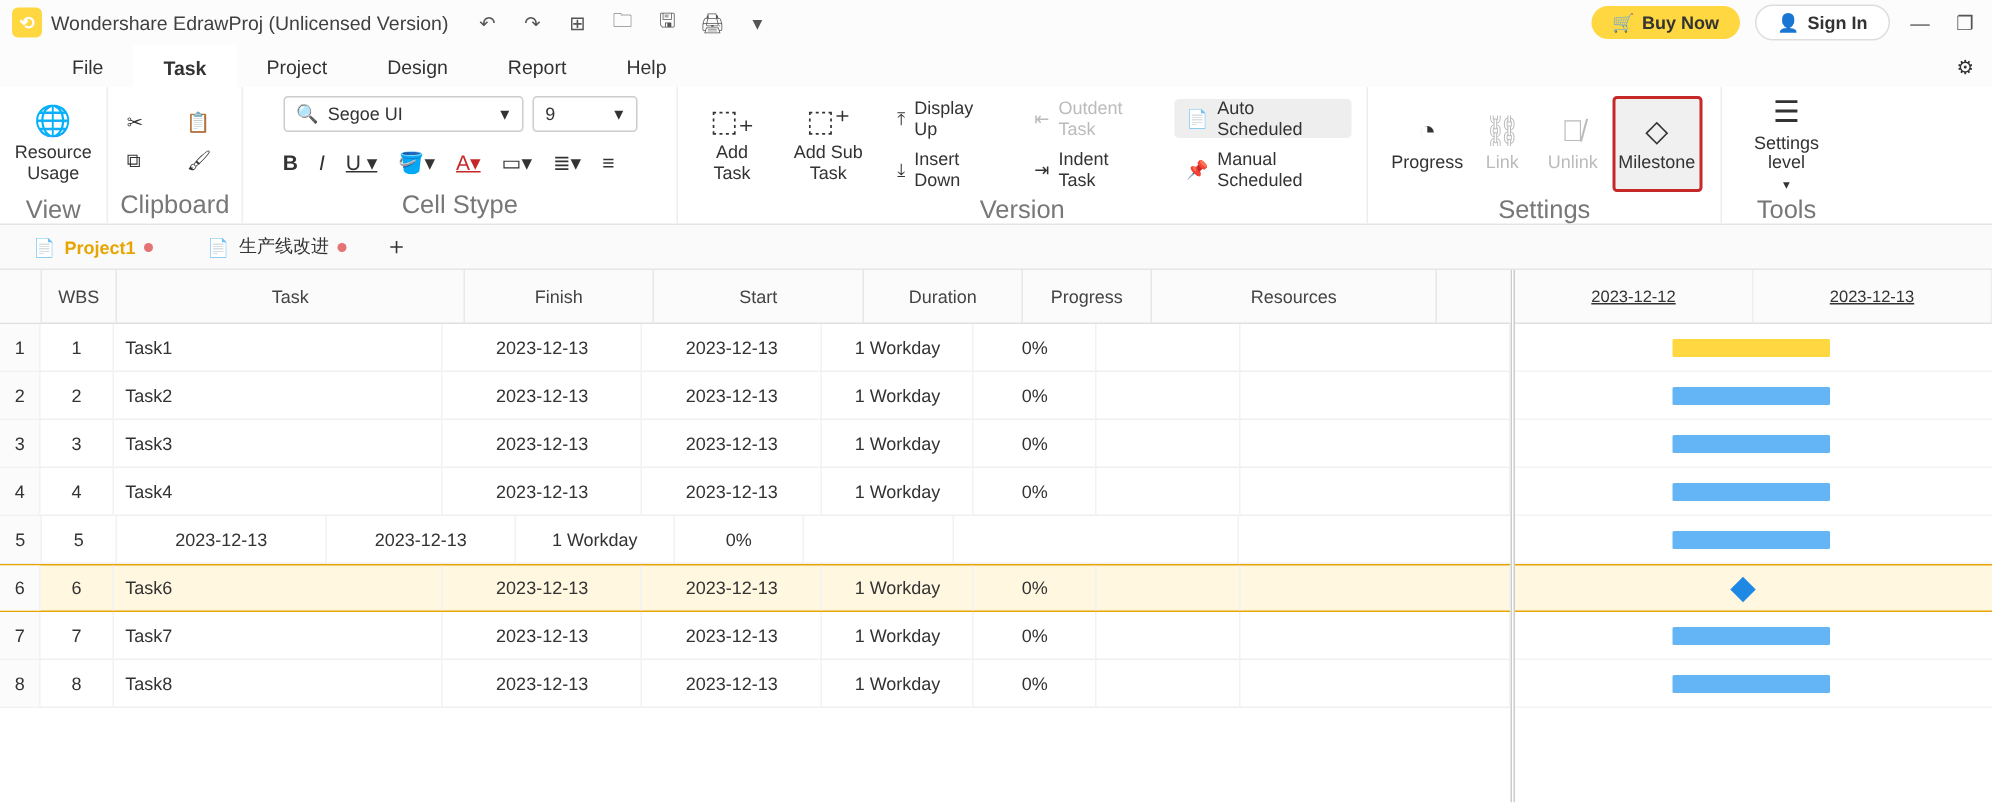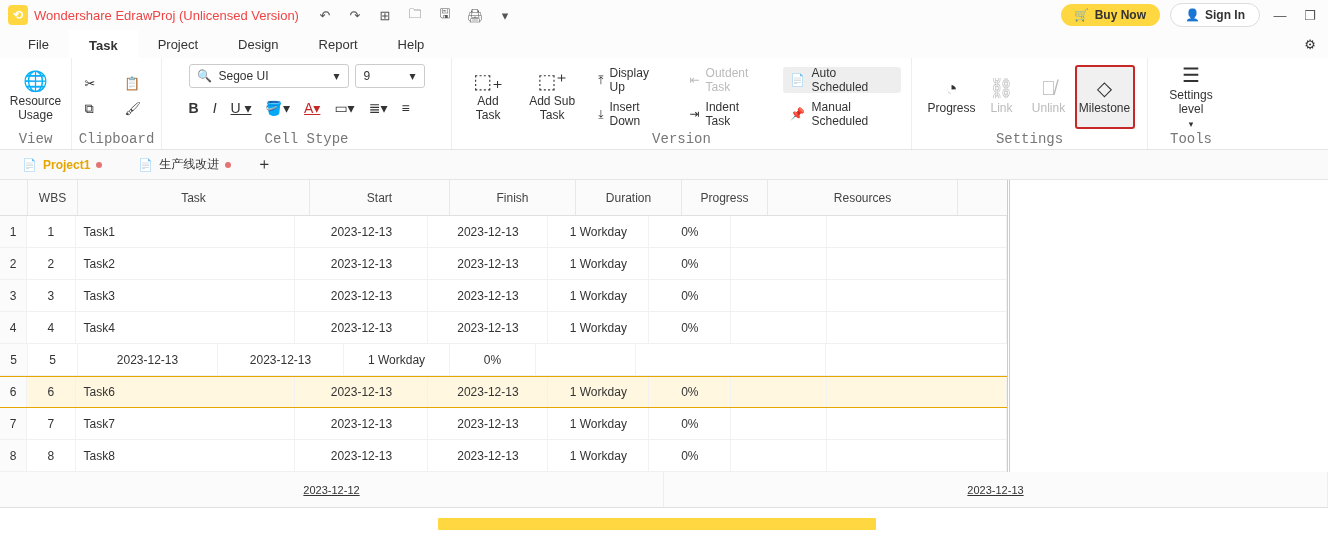--- a/index.html
+++ b/index.html
@@ -1,39 +1,39 @@
 <!DOCTYPE html>
 <html><head>
 <meta charset="utf-8">
 <style>
   * { box-sizing: border-box; margin: 0; padding: 0; font-family: "Segoe UI", sans-serif; }
   body { width: 1328px; height: 535px; background: #fff; overflow: hidden; font-size: 13px; color: #333; }
 
   
   .titlebar { height: 30px; display: flex; align-items: center; padding: 0 8px; background: #fcfcfc; }
   .app-logo { width: 20px; height: 20px; background: #ffd740; border-radius: 4px; display: flex; align-items: center; justify-content: center; margin-right: 6px; font-weight: bold; color: #fff; font-size: 12px; }
-  .title-text { font-size: 13px; color: #ef4444; }
+  .title-text { font-size: 13px; color: #404040; }
   .qat { display: flex; gap: 14px; margin-left: 18px; }
   .qat .ico { width: 16px; height: 16px; display: flex; align-items: center; justify-content: center; color: #555; cursor: pointer; }
   .titlebar-right { margin-left: auto; display: flex; align-items: center; gap: 10px; }
   .btn-buynow { background: #ffd740; border-radius: 14px; padding: 4px 14px; font-size: 12px; font-weight: 600; display: flex; align-items: center; gap: 5px; cursor: pointer; }
   .btn-signin { background: #fff; border: 1px solid #ddd; border-radius: 14px; padding: 4px 14px; font-size: 12px; font-weight: 600; display: flex; align-items: center; gap: 5px; cursor: pointer; }
   .win-btn { width: 20px; height: 16px; display: flex; align-items: center; justify-content: center; cursor: pointer; color: #555; }
 
   
-  .menubar { height: 28px; display: flex; align-items: center; background: #fcfcfc; padding-left: 8px; }
+  .menubar { height: 28px; display: flex; align-items: center; background: #fcfcfc; padding-left: 28px; }
   .menu-item { padding: 0 20px; height: 28px; display: flex; align-items: center; font-size: 13px; cursor: pointer; }
   .menu-item.active { background: #fff; border-top: 2px solid #fff; font-weight: 600; }
   .gear-right { margin-left: auto; margin-right: 12px; cursor: pointer; }
 
   
   .ribbon { height: 92px; display: flex; background: #fff; border-bottom: 1px solid #e5e5e5; }
   .rsec { display: flex; flex-direction: column; align-items: center; justify-content: space-between; padding: 6px 10px 2px; border-right: 1px solid #eee; }
   .rsec-body { flex: 1; display: flex; align-items: center; gap: 8px; }
-  .rsec-label { font-size: 14px; color: #777; padding-top: 2px; font-family: Liberation Mono, monospace; }
+  .rsec-label { font-size: 17px; color: #777; padding-top: 2px; }
   .big-btn { display: flex; flex-direction: column; align-items: center; justify-content: center; gap: 2px; width: 60px; height: 64px; cursor: pointer; font-size: 12px; text-align: center; line-height: 1.15; border-radius: 3px; }
   .big-btn.hl { border: 2px solid #c62828; }
   .big-btn.shade { background: #f0f0f0; }
   .big-btn .ico { font-size: 20px; }
   .small-grid { display: grid; grid-template-columns: repeat(2, 24px); gap: 10px 16px; }
   .small-grid .ico { cursor: pointer; }
   .font-row { display: flex; gap: 6px; align-items: center; }
   .font-select { width: 160px; height: 24px; border: 1px solid #ccc; border-radius: 3px; padding: 0 8px; display: flex; align-items: center; justify-content: space-between; font-size: 12px; cursor: pointer; }
   .size-select { width: 70px; height: 24px; border: 1px solid #ccc; border-radius: 3px; padding: 0 8px; display: flex; align-items: center; justify-content: space-between; font-size: 12px; cursor: pointer; }
   .style-row { display: flex; gap: 14px; margin-top: 8px; }
@@ -44,21 +44,21 @@
   .gen-col { display: flex; flex-direction: column; gap: 8px; }
 
   
   .doctabs { height: 30px; display: flex; align-items: center; border-bottom: 1px solid #e5e5e5; padding-left: 4px; background:#fafafa; }
   .doctab { display: flex; align-items: center; gap: 6px; padding: 0 18px; height: 30px; font-size: 12px; cursor: pointer; position: relative; }
   .doctab.active { color: #e6a500; font-weight: 600; }
   .doctab .dot { width: 6px; height: 6px; border-radius: 50%; background: #e57373; }
   .doctab-add { width: 30px; display: flex; align-items: center; justify-content: center; cursor: pointer; font-size: 16px; }
 
   
-  .split { display: flex; height: calc(535px - 30px - 28px - 92px - 30px); flex-direction: column; }
+  .split { display: flex; height: calc(535px - 30px - 28px - 92px - 30px); }
   .grid-area { width: 1010px; display: flex; flex-direction: column; border-right: 3px double #ccc; }
   .gantt-area { flex: 1; display: flex; flex-direction: column; text-decoration: underline; }
 
   
   .ghead { display: flex; height: 36px; background: #fbfbfb; border-bottom: 1px solid #e0e0e0; }
   .gh { border-right: 1px solid #e8e8e8; display: flex; align-items: center; justify-content: center; font-size: 12px; color: #444; }
   .rows { flex: 1; overflow: hidden; }
   .grow { display: flex; height: 32px; border-bottom: 1px solid #f0f0f0; align-items: center; }
   .grow.selected { background: #fff7e0; border-top: 1px solid #e6a500; border-bottom: 1px solid #e6a500; }
   .gc { border-right: 1px solid #f2f2f2; display: flex; align-items: center; height: 100%; font-size: 12px; padding: 0 8px; }
@@ -268,22 +268,22 @@
   </div>
   <div class="doctab-add">＋</div>
 </div>
 
 <div class="split">
   <div class="grid-area">
     <div class="ghead">
       <div class="gh col-idx"></div>
       <div class="gh col-wbs">WBS</div>
       <div class="gh col-task">Task</div>
+      <div class="gh col-finish">Finish</div>
       <div class="gh col-start">Start</div>
-      <div class="gh col-finish">Finish</div>
       <div class="gh col-dur">Duration</div>
       <div class="gh col-prog">Progress</div>
       <div class="gh col-res">Resources</div>
     </div>
     <div class="rows" id="grid-rows">
         <div class="grow">
           <div class="gc col-idx">1</div>
           <div class="gc col-wbs">1</div>
           <div class="gc col-task">Task1</div>
           <div class="gc col-start">2023-12-13</div>

